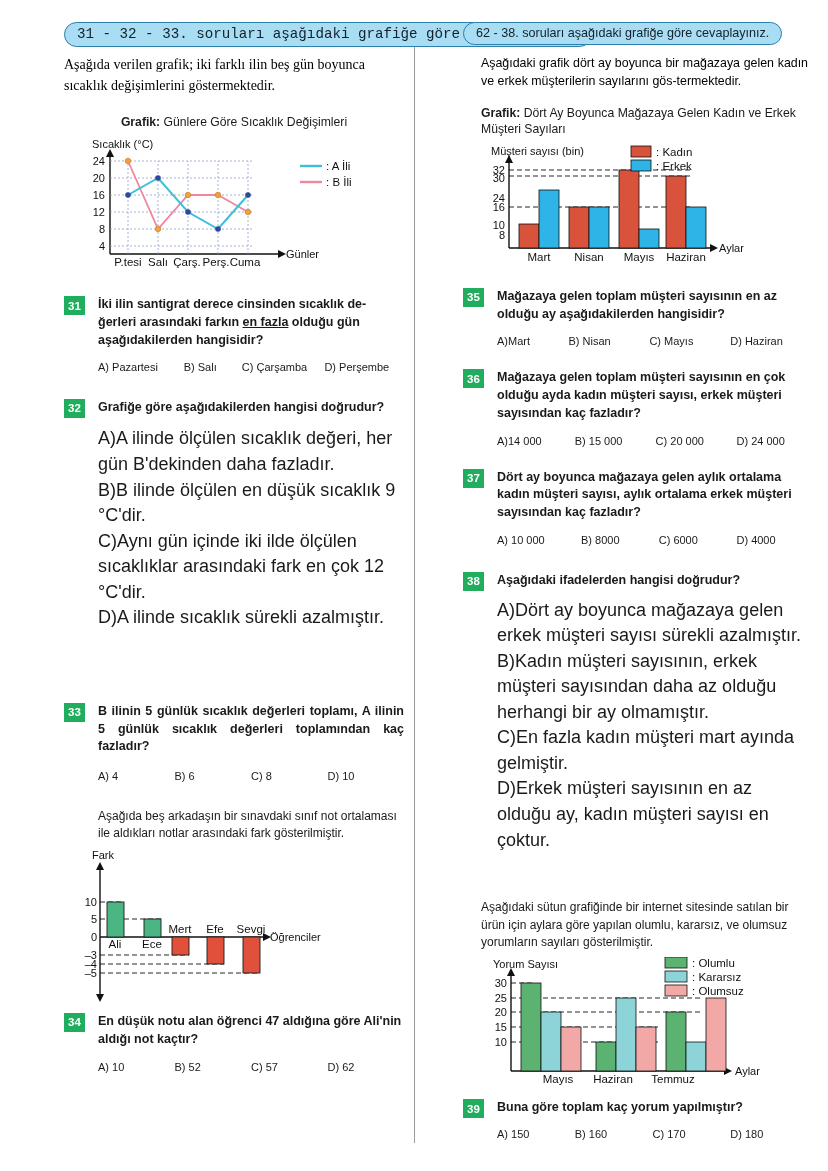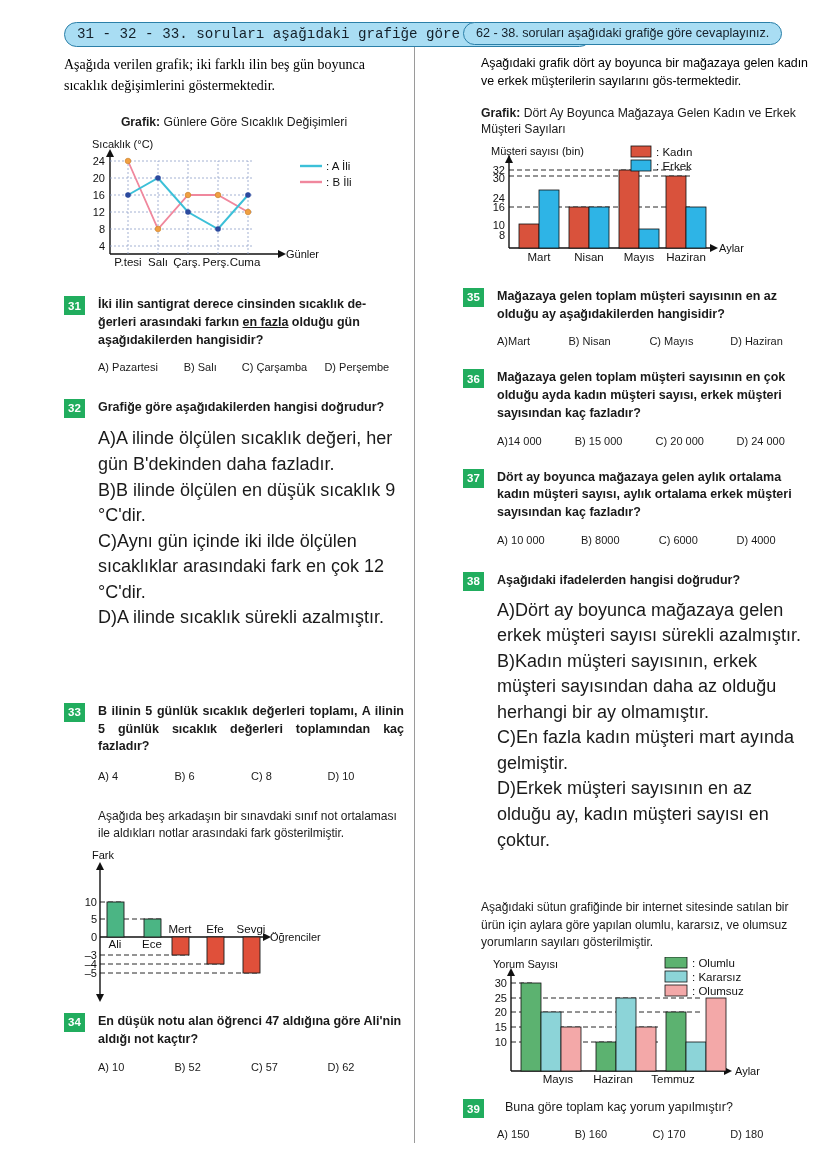--- a/index.html
+++ b/index.html
@@ -453,21 +453,21 @@
           <text class="leglabel" x="229" y="24">: Kararsız</text>
           <rect x="202" y="28" width="22" height="11" fill="#f3a8a8" stroke="#111" stroke-width="0.8"></rect>
           <text class="leglabel" x="229" y="38">: Olumsuz</text>
         </g>
       </svg>
     </div>
 
     
     <div class="q" style="margin-top:2px;">
       <div class="qnum">39</div>
-      <div class="qtext plain" style="font-weight:normal;margin-left:8px;">Buna göre toplam kaç yorum yapılmıştır?</div>
+      <div class="qtext plain" style="font-weight:bold;">Buna göre toplam kaç yorum yapılmıştır?</div>
       <div class="opts w4" style="margin-top:11px;">
         <span>A) 150</span>
         <span>B) 160</span>
         <span>C) 170</span>
         <span>D) 180</span>
       </div>
     </div>
 
   </div>
 </div>

